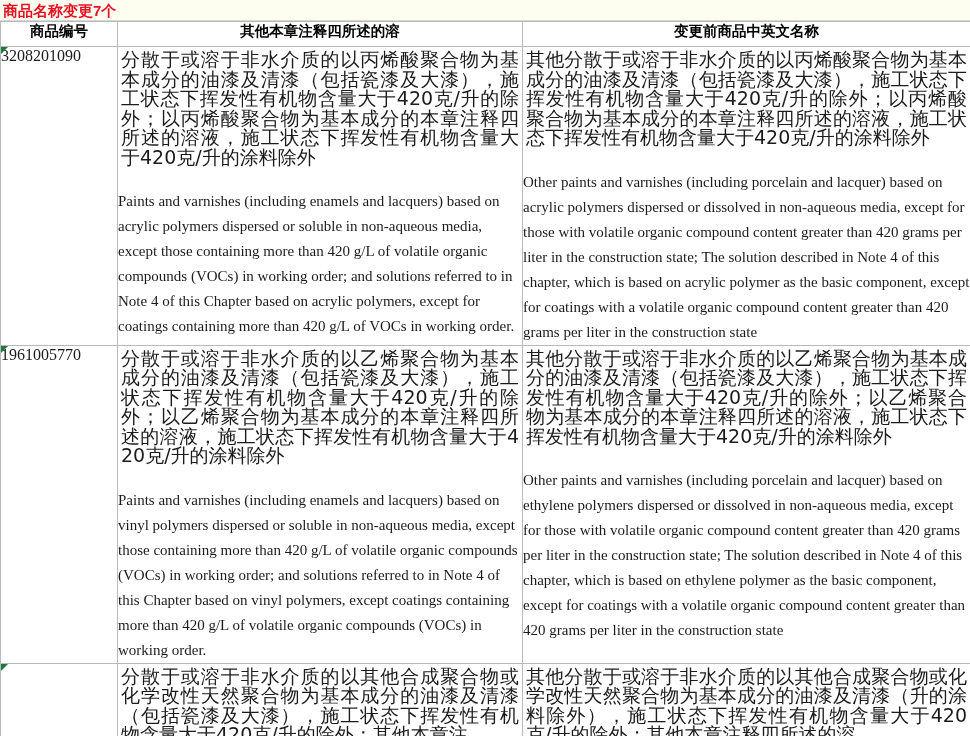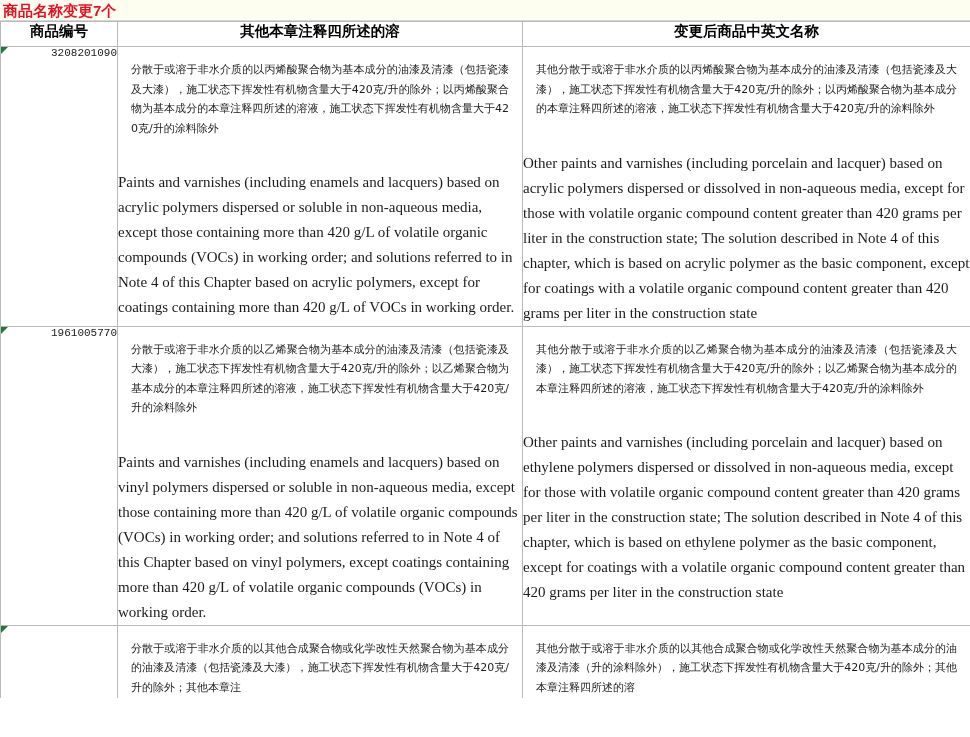--- a/index.html
+++ b/index.html
@@ -60,52 +60,52 @@
     font-weight: bold;
     font-size: 14.5px;
     color: #000000;
     background: #ffffff;
     padding: 0 2px;
     white-space: nowrap;
   }
 
   
   td.code {
-    text-align: right;
+    text-align: left;
     vertical-align: middle;
-    font-size: 11px;
+    font-size: 16px;
     color: #1a1a1a;
-    font-family: Liberation Mono, monospace;
+    font-family: Liberation Serif, serif;
     position: relative;
     background: #ffffff;
   }
   
   td.flag::before {
     content: "";
     position: absolute;
     top: 0; left: 0;
     width: 0; height: 0;
     border-top: 7px solid #1e7a3c;
     border-right: 7px solid transparent;
   }
 
   td.text-cell {
     padding: 2px 4px 4px 5px;
     background: #ffffff;
   }
 
   .cn {
     font-family: "DejaVu Sans", "Liberation Sans", sans-serif;
-    font-size: 11px;
+    font-size: 19px;
     line-height: 19.5px;
     color: #1b1b1b;
     text-align: justify;
     text-justify: inter-ideograph;
     word-break: break-all;
-    margin: 13px;
+    margin: 3px;
   }
   .en {
     font-family: "Liberation Serif", "DejaVu Serif", serif;
     font-size: 15px;
     line-height: 25px;
     color: #1b1b1b;
     margin: 0;
     word-spacing: 0px;
   }
   .gap { height: 19px; }
@@ -126,21 +126,21 @@
   <table class="grid">
     <colgroup>
       <col class="c-code">
         <col class="c-before">
         <col class="c-after">
     </colgroup>
     <thead>
       <tr>
         <th>商品编号</th>
         <th>其他本章注释四所述的溶</th>
-        <th>变更后商品中英文名称</th>
+        <th>变更前商品中英文名称</th>
       </tr>
     </thead>
     <tbody>
 
       <tr>
         <td class="code flag">3208201090</td>
         <td class="text-cell">
           <p class="cn">分散于或溶于非水介质的以丙烯酸聚合物为基本成分的油漆及清漆（包括瓷漆及大漆），施工状态下挥发性有机物含量大于420克/升的除外；以丙烯酸聚合物为基本成分的本章注释四所述的溶液，施工状态下挥发性有机物含量大于420克/升的涂料除外</p>
           <div class="gap"></div>
           <p class="en">Paints and varnishes (including enamels and lacquers) based on acrylic polymers dispersed or soluble in non-aqueous media, except those containing more than 420 g/L of volatile organic compounds (VOCs) in working order; and solutions referred to in Note 4 of this Chapter based on acrylic polymers, except for coatings containing more than 420 g/L of VOCs in working order.</p>

